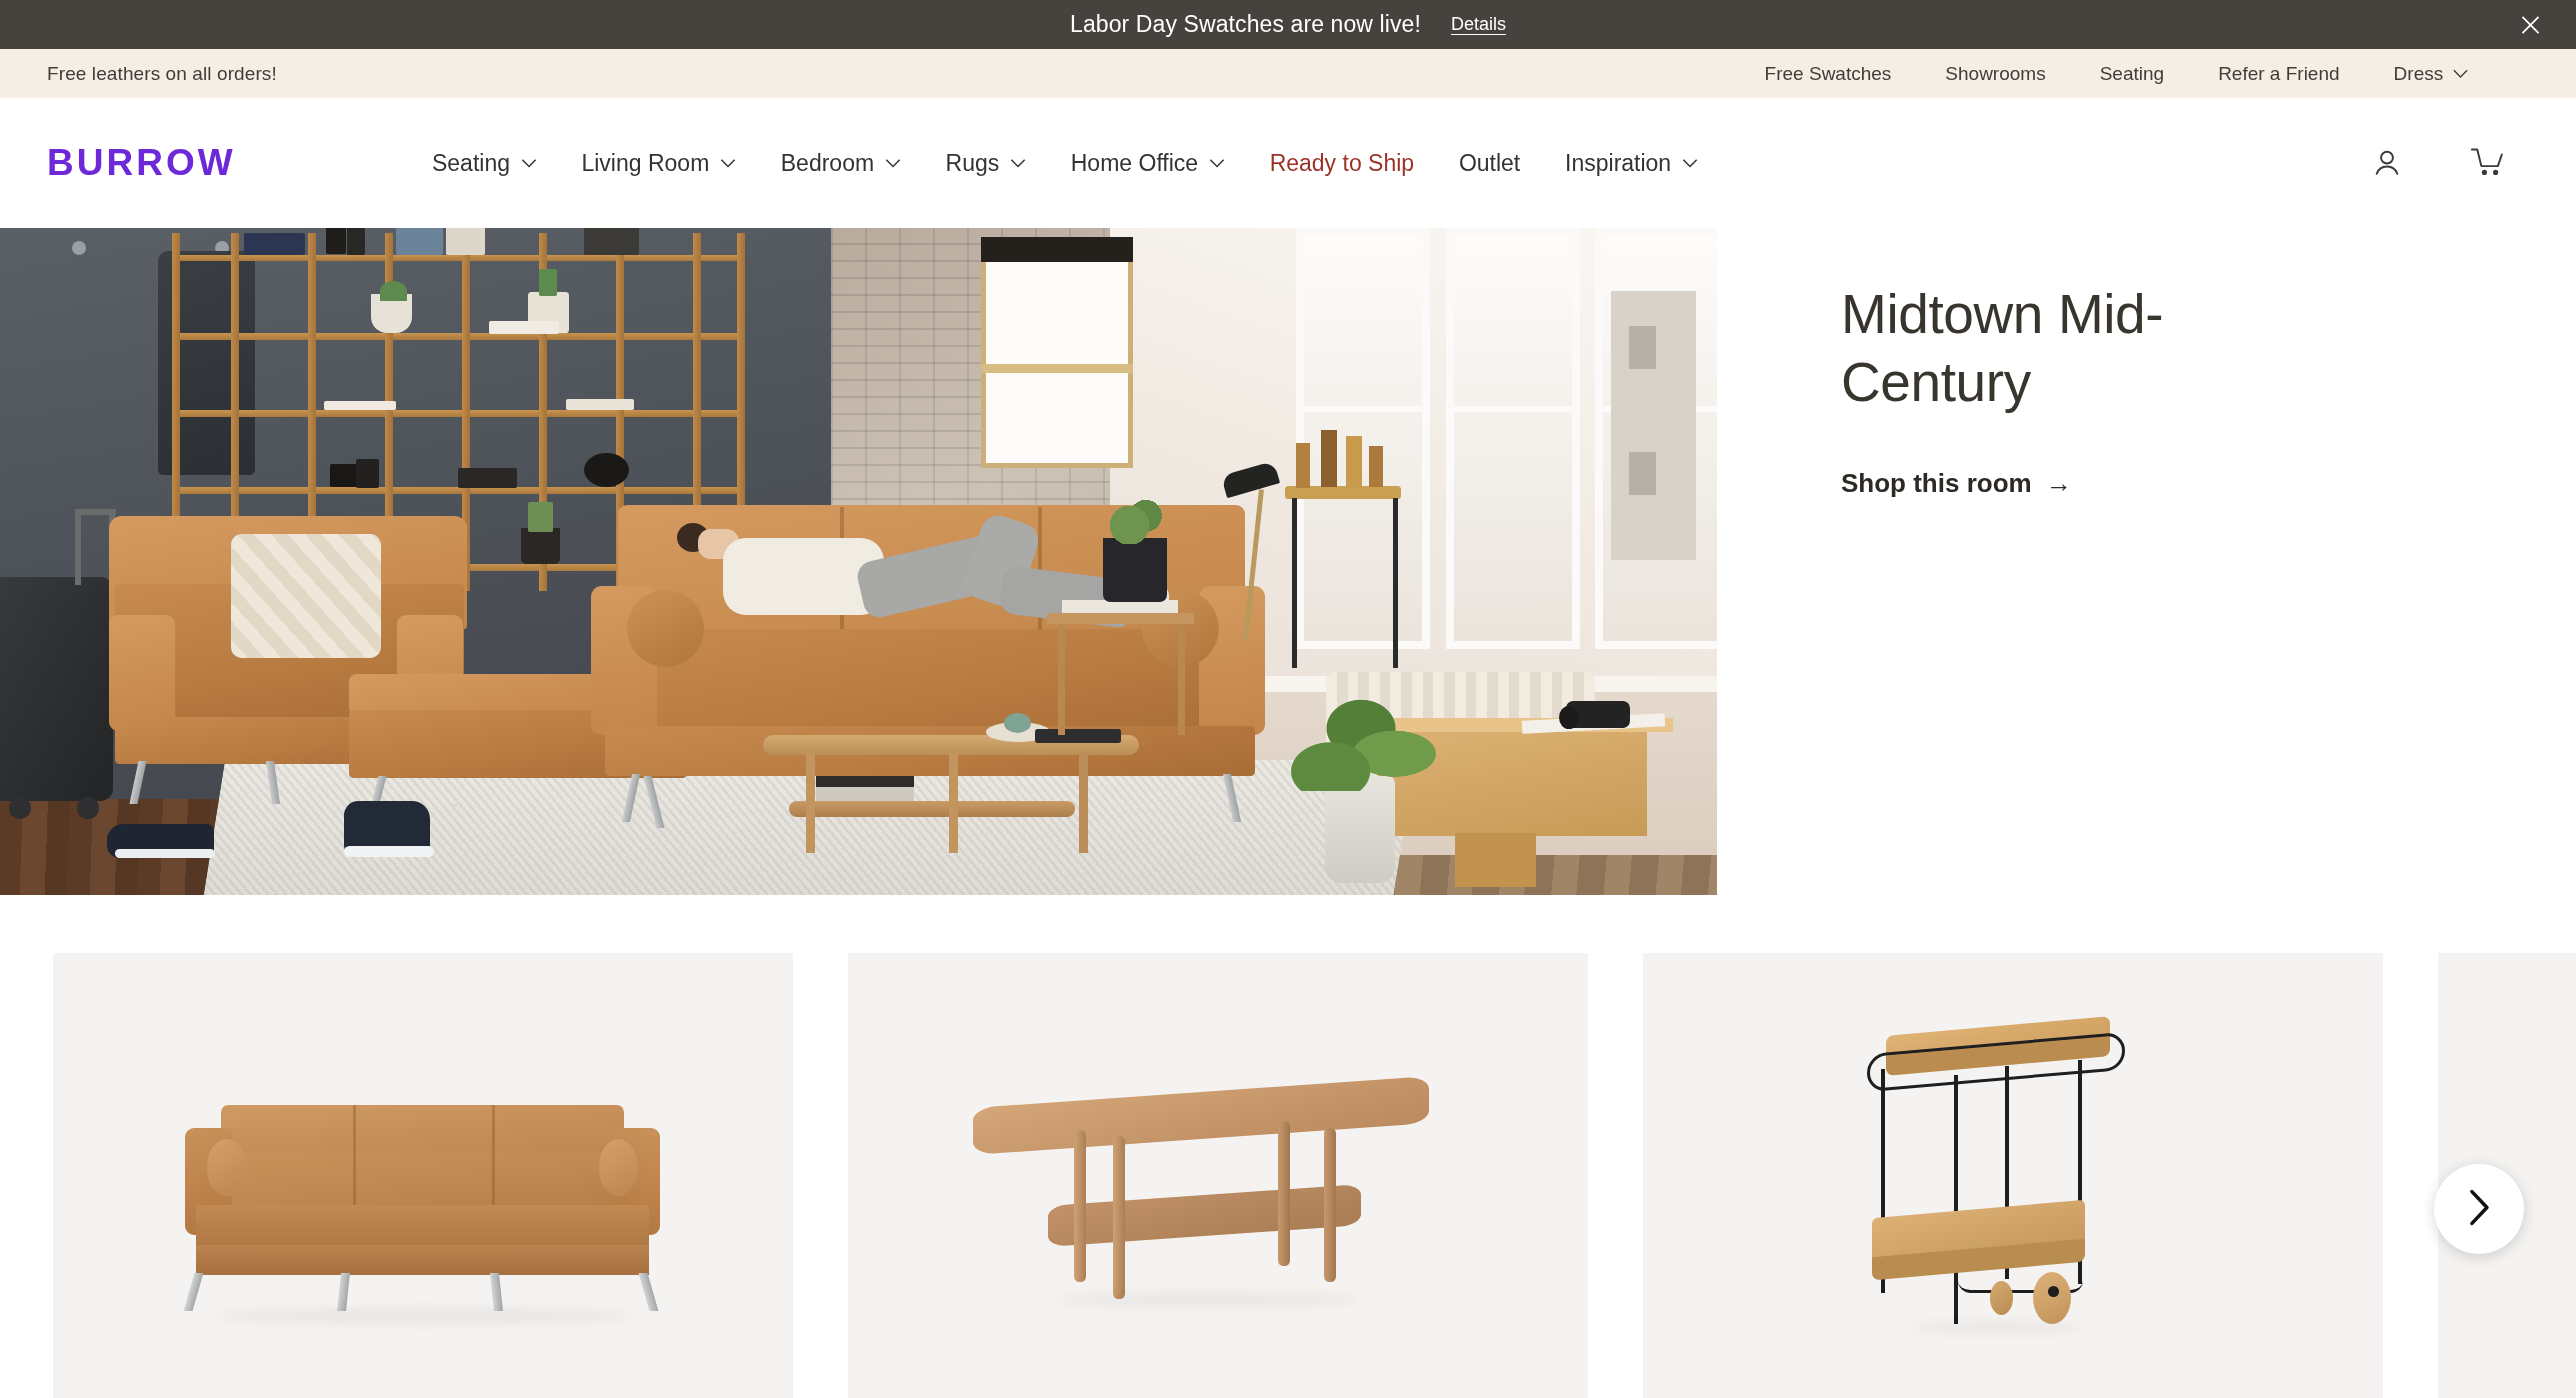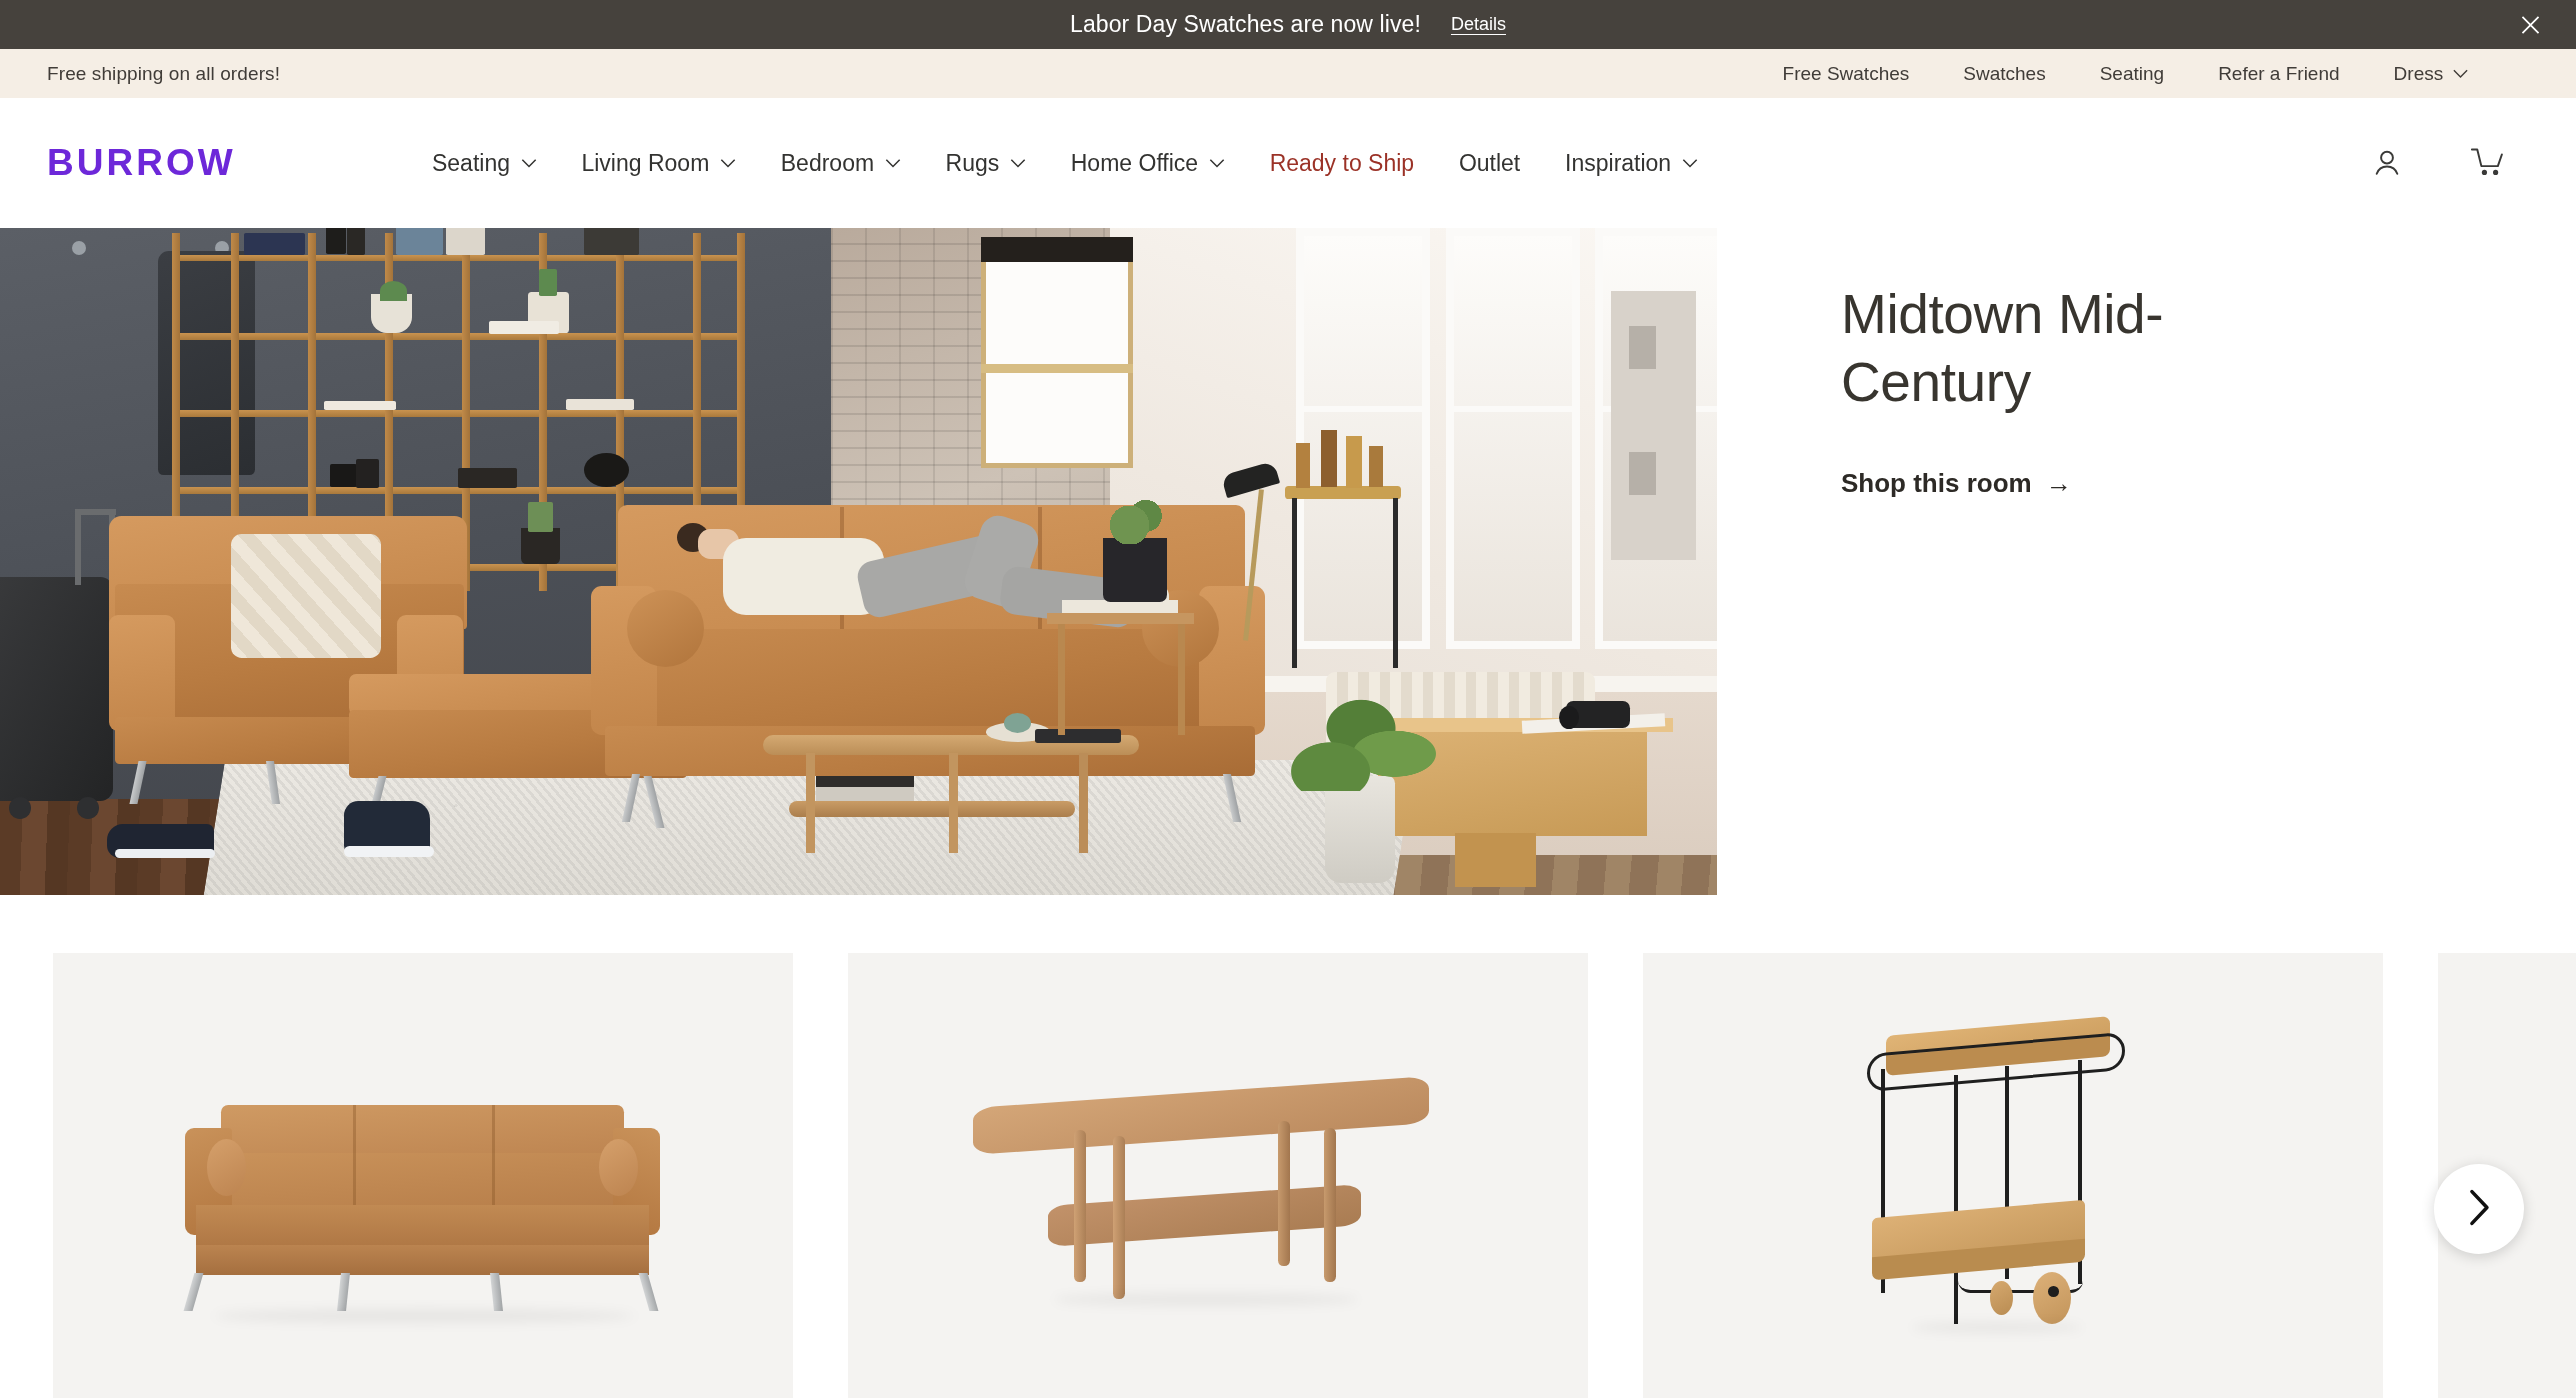--- a/index.html
+++ b/index.html
@@ -278,27 +278,27 @@
   <span class="announce-text">Labor Day Swatches are now live!</span>
   <span class="announce-link">Details</span>
   <span class="announce-close">
     <svg width="25" height="25" viewBox="0 0 28 28">
         <path d="M5 5 L23 23 M23 5 L5 23" stroke="#ffffff" stroke-width="2" fill="none"></path>
       </svg>
   </span>
 </div>
 
 <div class="utility">
-  <span class="utility-promo">Free shipping on all orders!</span>
+  <span class="utility-promo">Free leathers on all orders!</span>
   <div class="utility-links">
     <span class="utility-link">
       <span>Free Swatches</span>
     </span>
     <span class="utility-link">
-      <span>Swatches</span>
+      <span>Showrooms</span>
     </span>
     <span class="utility-link">
       <span>Seating</span>
     </span>
     <span class="utility-link">
       <span>Refer a Friend</span>
     </span>
     <span class="utility-link">
       <span>Dress</span>
       <svg class="chev" width="15" height="9.8" viewBox="0 0 17 11">

